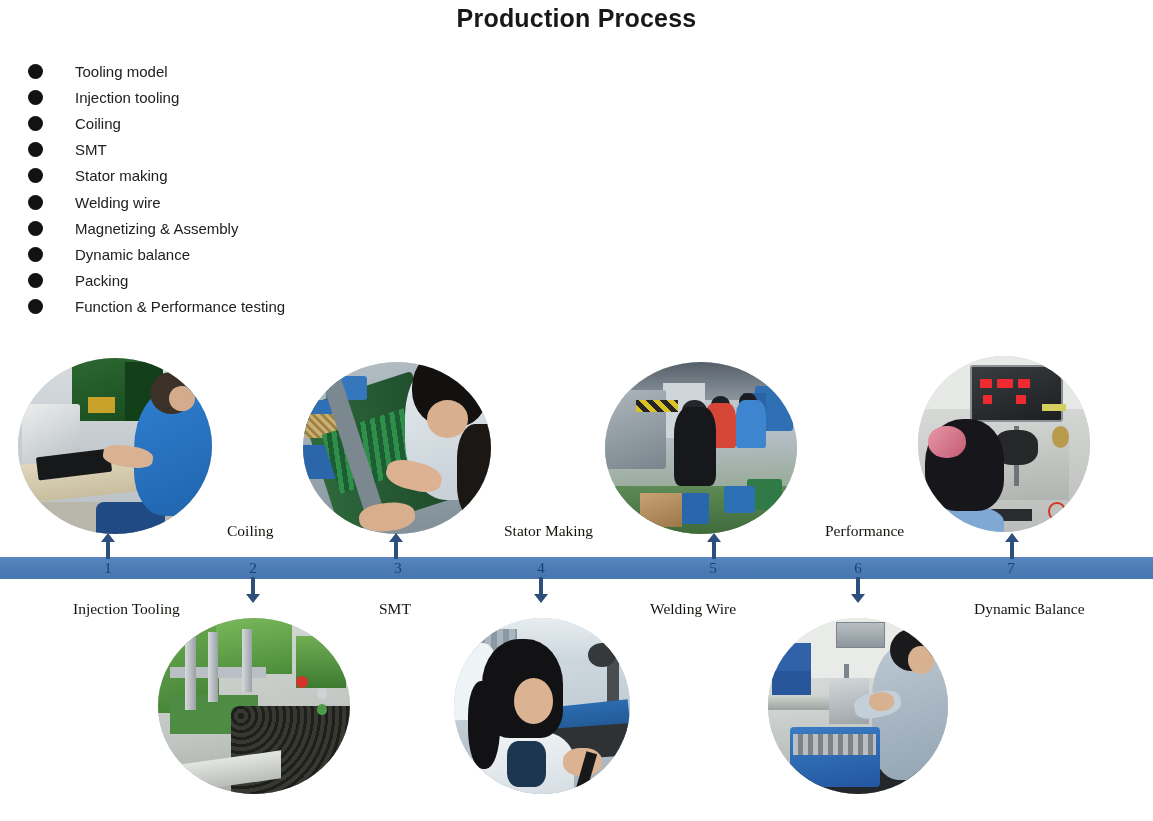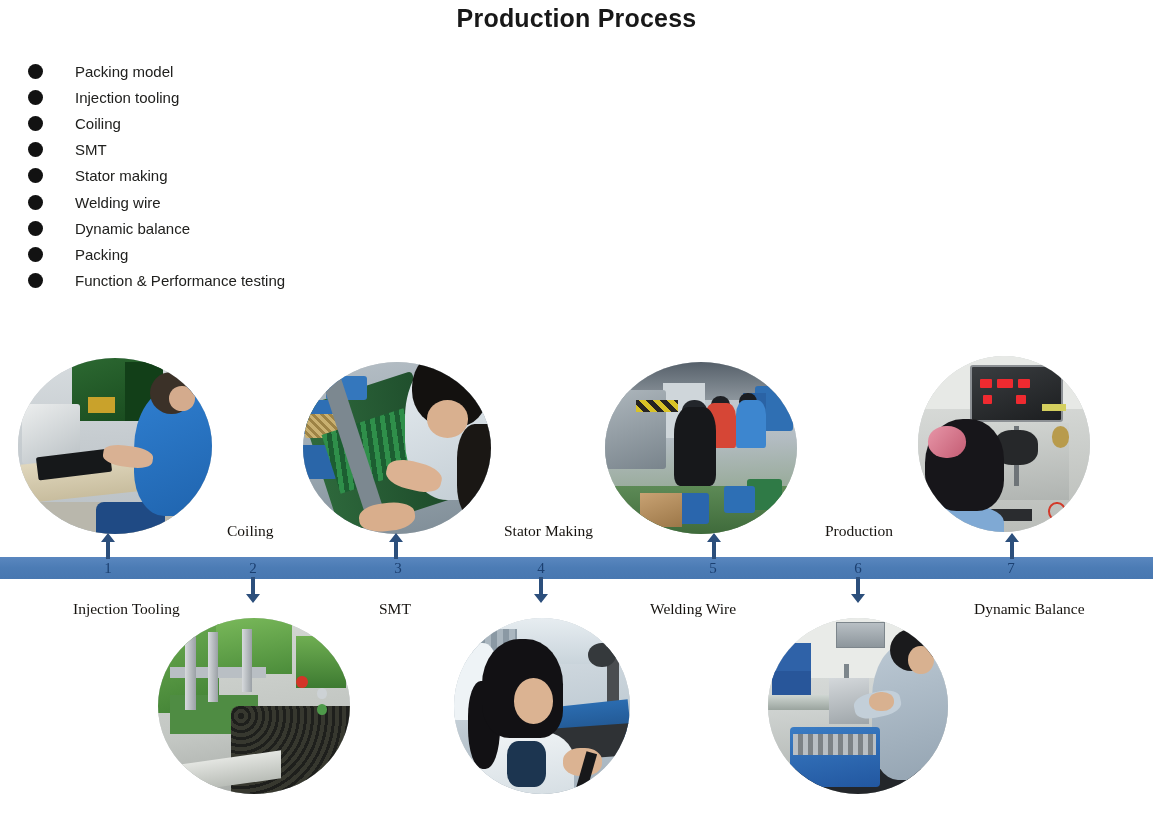--- a/index.html
+++ b/index.html
@@ -237,41 +237,45 @@
 </head>
 <body>
 
 <div id="page">
 
   <div id="title">Production Process</div>
 
   <div id="bullet-list">
     <div class="bullet-row">
       <span class="bullet-dot"></span>
-      <span class="bullet-text">Packing model</span>
+      <span class="bullet-text">Tooling model</span>
     </div>
     <div class="bullet-row">
       <span class="bullet-dot"></span>
       <span class="bullet-text">Injection tooling</span>
     </div>
     <div class="bullet-row">
       <span class="bullet-dot"></span>
       <span class="bullet-text">Coiling</span>
     </div>
     <div class="bullet-row">
       <span class="bullet-dot"></span>
       <span class="bullet-text">SMT</span>
     </div>
     <div class="bullet-row">
       <span class="bullet-dot"></span>
       <span class="bullet-text">Stator making</span>
     </div>
     <div class="bullet-row">
       <span class="bullet-dot"></span>
       <span class="bullet-text">Welding wire</span>
+    </div>
+    <div class="bullet-row">
+      <span class="bullet-dot"></span>
+      <span class="bullet-text">Magnetizing &amp; Assembly</span>
     </div>
     <div class="bullet-row">
       <span class="bullet-dot"></span>
       <span class="bullet-text">Dynamic balance</span>
     </div>
     <div class="bullet-row">
       <span class="bullet-dot"></span>
       <span class="bullet-text">Packing</span>
     </div>
     <div class="bullet-row">
@@ -408,21 +412,21 @@
   <div class="tick-number" style="left:541px;">4</div>
   <div class="tick-number" style="left:713px;">5</div>
   <div class="tick-number" style="left:858px;">6</div>
   <div class="tick-number" style="left:1011px;">7</div>
 
   <div class="step-label" style="left:73px;  top:600px;">Injection Tooling</div>
   <div class="step-label" style="left:227px; top:522px;">Coiling</div>
   <div class="step-label" style="left:379px; top:600px;">SMT</div>
   <div class="step-label" style="left:504px; top:522px;">Stator Making</div>
   <div class="step-label" style="left:650px; top:600px;">Welding Wire</div>
-  <div class="step-label" style="left:825px; top:522px;">Production</div>
+  <div class="step-label" style="left:825px; top:522px;">Performance</div>
   <div class="step-label" style="left:974px; top:600px;">Dynamic Balance</div>
 
   <div class="photo" style="left:158px; top:618px; width:192px; height:176px;">
     <div class="scene">
       <div class="layer p5-bg"></div>
       <div class="layer p5-green1"></div>
       <div class="layer p5-green2"></div>
       <div class="layer p5-green3"></div>
       <div class="layer p5-plate"></div>
       <div class="layer p5-bar"></div>

